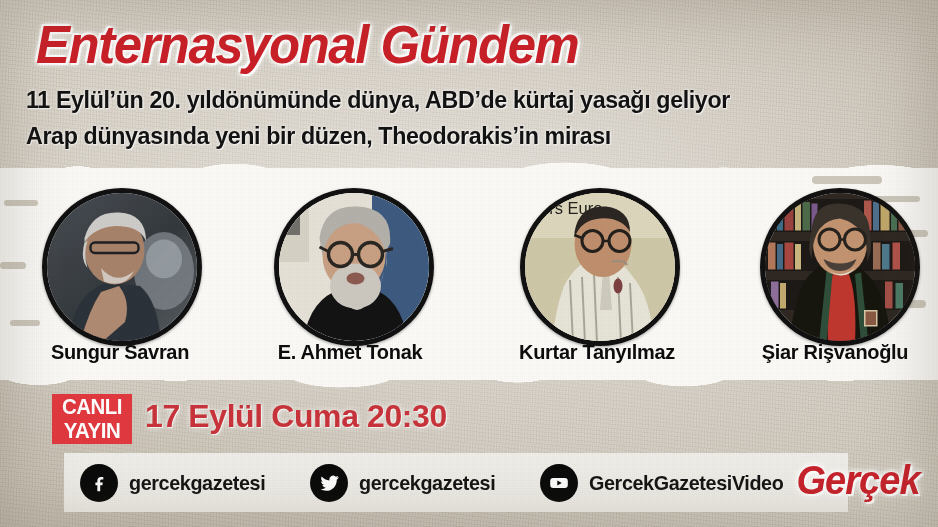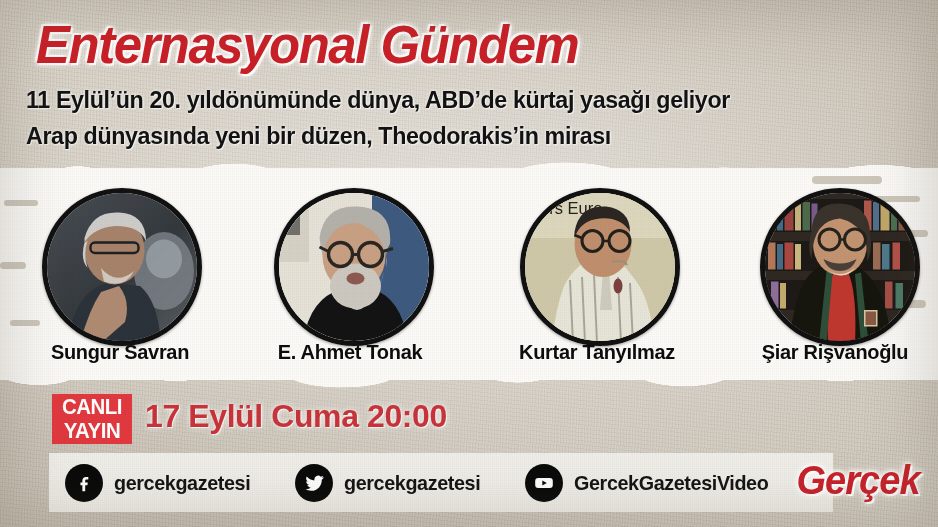--- a/index.html
+++ b/index.html
@@ -161,21 +161,21 @@
     font-weight: bold;
     color: #c9333a;
     letter-spacing: -0.4px;
     text-shadow: 0 0 6px rgba(255,255,255,0.9), 1px 1px 0 rgba(255,255,255,0.7);
     white-space: nowrap;
   }
 
   
   .social-bar {
     position: absolute;
-    left: 49px;
+    left: 64px;
     top: 453px;
     width: 784px;
     height: 59px;
     background: #f0eee9;
     display: flex;
     align-items: center;
   }
   .social-item {
     display: flex;
     align-items: center;
@@ -350,21 +350,21 @@
 
   <div class="name" style="left:10px; top:340px; width:220px;">Sungur Savran</div>
   <div class="name" style="left:240px; top:340px; width:220px;">E. Ahmet Tonak</div>
   <div class="name" style="left:486px; top:340px; width:222px;">Kurtar Tanyılmaz</div>
   <div class="name" style="left:722px; top:340px; width:226px;">Şiar Rişvanoğlu</div>
 
   <div class="live-badge">
     <span>CANLI</span>
     <span>YAYIN</span>
   </div>
-  <div class="date-text">17 Eylül Cuma 20:00</div>
+  <div class="date-text">17 Eylül Cuma 20:30</div>
 
   <div class="social-bar">
 
     <div class="social-item">
       <span class="glyph">
         <svg width="22" height="22" viewBox="0 0 24 24" aria-hidden="true">
           <path fill="#ffffff" d="M14.6 8.2h2.1V5.4h-2.5c-2.5 0-4 1.5-4 4v2.1H8.1v2.9h2.1V21h3.1v-6.6h2.4l.4-2.9h-2.8V9.8c0-1 .4-1.6 1.3-1.6z"></path>
         </svg>
       </span>
       <span class="handle">gercekgazetesi</span>

